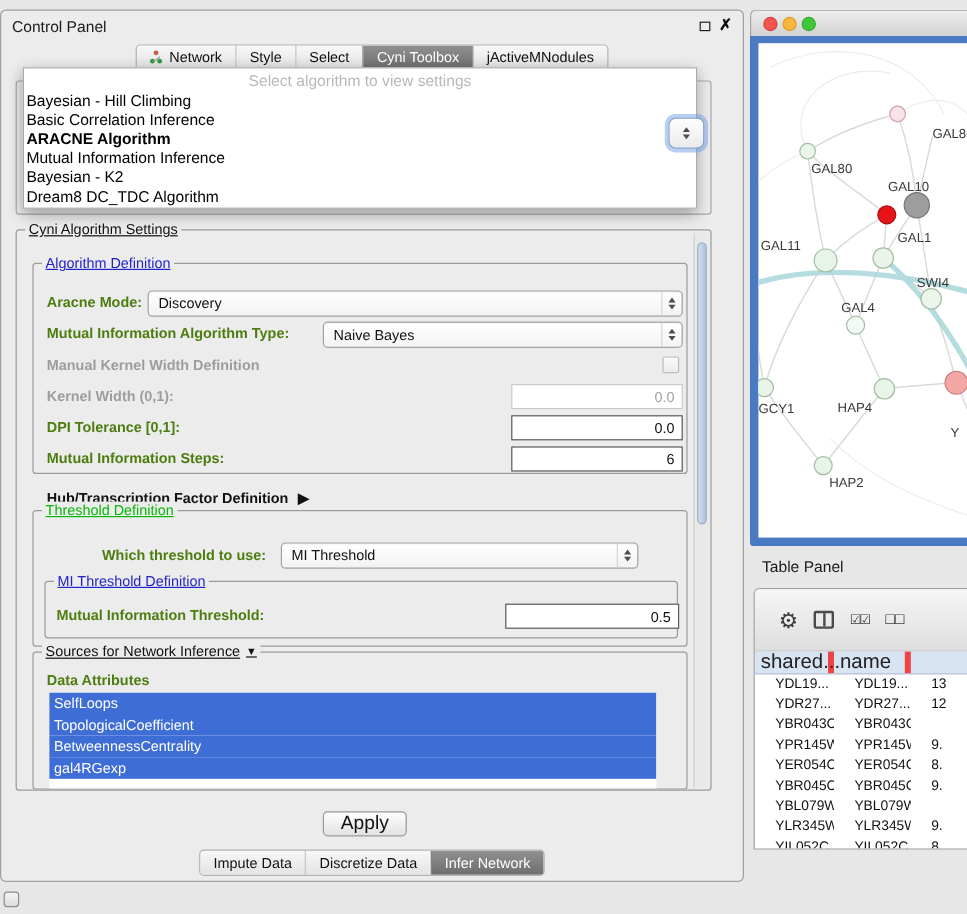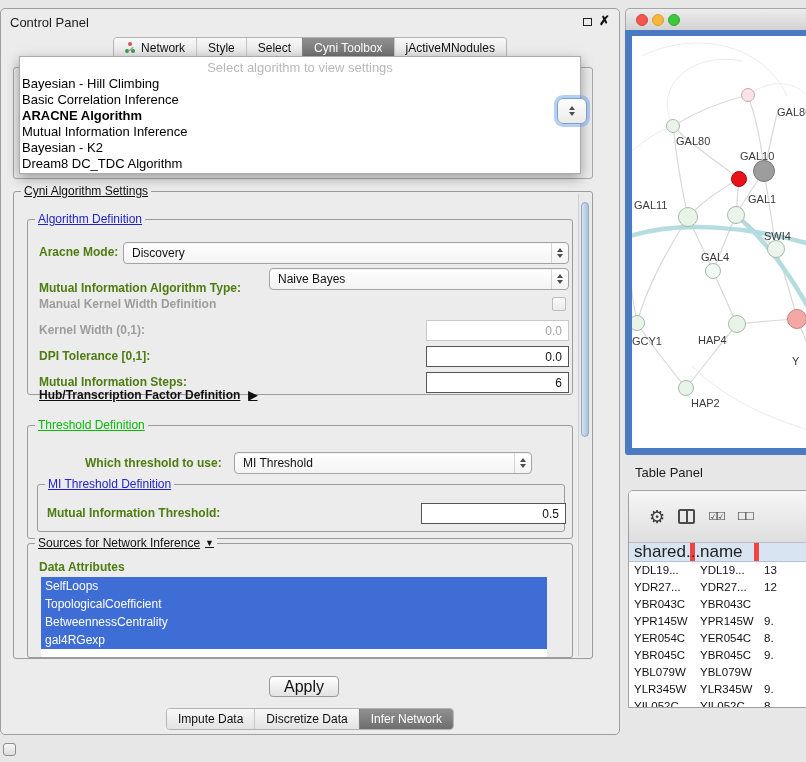--- a/index.html
+++ b/index.html
@@ -52,21 +52,21 @@
   .cbtn{width:17px;height:100%;display:flex;flex-direction:column;align-items:center;justify-content:center;border-left:1px solid #d4d4d4;}
   .cbtn i,.combo-frag i{display:block;width:0;height:0;border-left:3.5px solid transparent;border-right:3.5px solid transparent;margin:1px 0;}
   .cbtn i.up,.combo-frag i.up{border-bottom:4.5px solid #4d4d4d;}
   .cbtn i.dn,.combo-frag i.dn{border-top:4.5px solid #4d4d4d;}
 
   .tfield{position:absolute;height:21px;background:#fff;border:1px solid #555;font-size:12px;display:flex;align-items:center;justify-content:flex-end;padding:0 6px;}
   .tfield.dis{border-color:#c9c9c9;color:#a3a3a3;}
 
   .chk{position:absolute;width:14px;height:14px;border:1px solid #bdbdbd;border-radius:2px;background:linear-gradient(#fafafa,#ebebeb);}
 
-  .hub-row{position:absolute;left:25px;top:196px;display:flex;align-items:center;gap:8px;font-weight:bold;font-size:12px;text-decoration:underline;}
+  .hub-row{position:absolute;left:25px;top:216px;display:flex;align-items:center;gap:8px;font-weight:bold;font-size:12px;}
   .hub-row .tri{font-size:12px;}
 
   .attr-list{position:absolute;left:13px;top:33px;width:506px;height:80px;background:#fff;overflow:hidden;}
   .attr-item{height:18px;line-height:18px;background:#3e6dd6;color:#fff;font-size:12px;padding-left:4px;white-space:nowrap;}
 
   .sb{position:absolute;right:1px;top:2px;bottom:2px;width:13px;background:#e9e9e9;border-left:1px solid #cfcfcf;}
   .sb-thumb{position:absolute;left:2px;top:8px;width:8px;height:235px;border-radius:4px;background:linear-gradient(90deg,#d3e1f2,#a9c1dd);border:1px solid #93a9c4;}
 
   .btn{position:absolute;left:268px;top:667px;width:70px;height:21px;background:linear-gradient(#ffffff,#e2e2e2);border:1px solid #999;border-radius:4px;font-size:16px;display:flex;align-items:center;justify-content:center;}
 
@@ -89,21 +89,21 @@
   .tp-toolbar{position:absolute;left:0;top:0;right:0;height:52px;background:linear-gradient(#f6f6f6,#dedede);border-bottom:1px solid #bdbdbd;display:flex;align-items:center;gap:13px;padding-left:20px;}
   .tb-ic{color:#3c3c3c;display:inline-block;}
   .gear{font-size:18px;line-height:18px;}
   .colicon{width:17px;height:15px;border:2px solid #4a4a4a;border-radius:2px;position:relative;}
   .colicon::before{content:"";position:absolute;left:50%;top:0;bottom:0;width:2px;background:#4a4a4a;transform:translateX(-50%);}
   .checks{font-size:11px;letter-spacing:-2px;}
   .tp-header{position:absolute;left:0;top:52px;right:0;height:19px;background:#d9e4f2;border-bottom:1px solid #b6c4d8;display:flex;}
   .tp-header .hc{border-right:5px solid #ef4444;font-size:17px;display:flex;align-items:center;padding-left:5px;color:#222;}
   .tp-rows{position:absolute;left:0;top:71px;right:0;bottom:0;overflow:hidden;}
   .tp-row{display:flex;height:17px;}
-  .tp-row .c{font-size:11.5px;line-height:17px;padding-left:5px;overflow:hidden;white-space:nowrap;}
+  .tp-row .c{font-size:11.5px;line-height:17px;padding-left:17px;overflow:hidden;white-space:nowrap;}
   .w1{width:66px;flex:none;}
   .w2{width:64px;flex:none;}
   .w3{flex:1;}
 
   .mini-ic{position:absolute;left:3px;top:743px;width:13px;height:13px;border:1px solid #8d8d8d;border-radius:3px;background:linear-gradient(#f6f6f6,#dcdcdc);}
 </style>
 </head>
 <body>
 
 <div id="root">
@@ -162,21 +162,21 @@
 
         <span class="lbl" style="left:11px;top:25px;">Aracne Mode:</span>
         <div class="combo" style="left:95px;top:22px;width:446px;">
           <span class="ctext">Discovery</span>
           <span class="cbtn">
               <i class="up"></i>
               <i class="dn"></i>
             </span>
         </div>
 
-        <span class="lbl" style="left:11px;top:61px;">Mutual Information Algorithm Type:</span>
+        <span class="lbl" style="left:11px;top:51px;">Mutual Information Algorithm Type:</span>
         <div class="combo" style="left:241px;top:48px;width:300px;">
           <span class="ctext">Naive Bayes</span>
           <span class="cbtn">
               <i class="up"></i>
               <i class="dn"></i>
             </span>
         </div>
 
         <span class="lbl dis" style="left:11px;top:77px;">Manual Kernel Width Definition</span>
         <span class="chk" style="left:524px;top:77px;"></span>

